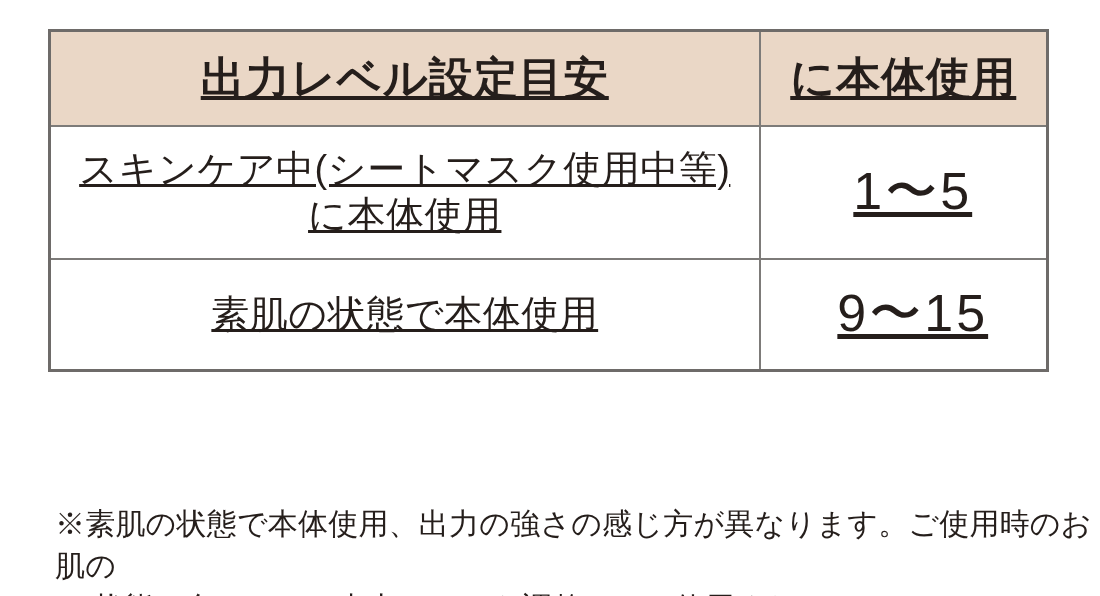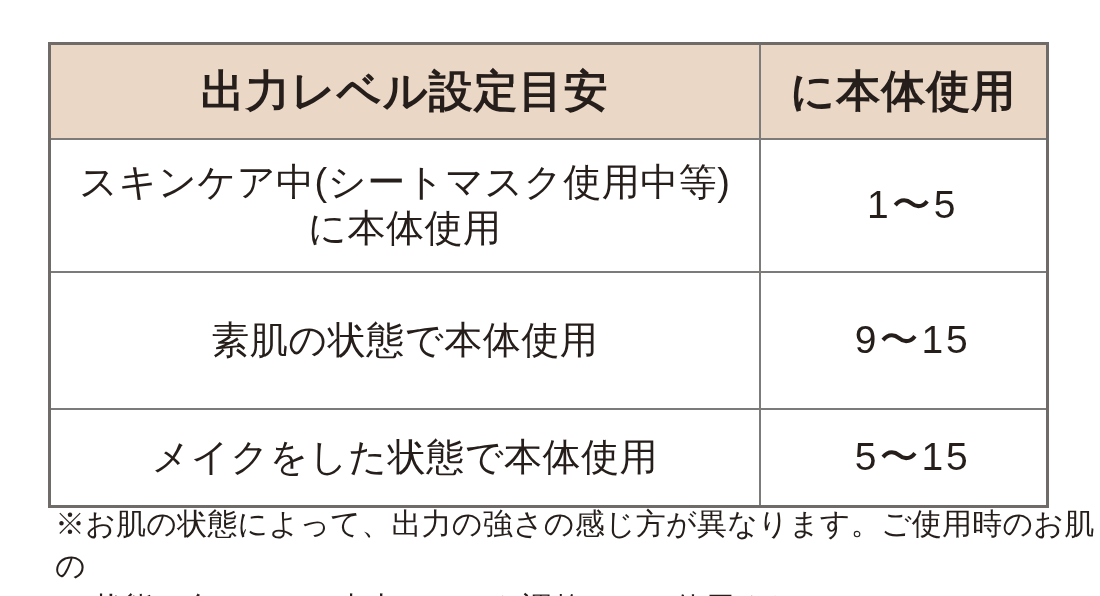--- a/index.html
+++ b/index.html
@@ -18,53 +18,54 @@
   .page {
     position: relative;
     width: 1100px;
     height: 596px;
     background: var(--page-bg);
     overflow: hidden;
   }
   table.level-table {
     position: absolute;
     left: 48px;
-    top: 42px;
+    top: 29px;
     width: 998px;
     border-collapse: collapse;
     table-layout: fixed;
     border: 3px solid var(--border-outer);
+    text-decoration: underline;
   }
   .level-table th,
   .level-table td {
     border: 2px solid var(--border);
     text-align: center;
     vertical-align: middle;
     color: var(--text);
   }
   .level-table thead tr { height: 95px; }
   .level-table tbody tr:nth-child(1) { height: 133px; }
-  .level-table tbody tr:nth-child(2) { height: 137px; }
+  .level-table tbody tr:nth-child(2) { height: 112px; }
   .level-table tbody tr:nth-child(3) { height: 98px; }
   .level-table th {
     background: var(--header-bg);
     font-size: 44px;
     font-weight: 700;
     letter-spacing: 1px;
   }
   .level-table td.usage {
     font-size: 38px;
     font-weight: 400;
     line-height: 1.22;
     white-space: pre-line;
     letter-spacing: 0.5px;
     text-align: center;
   }
   .level-table td.level {
-    font-size: 39px;
+    font-size: 52px;
     font-weight: 400;
     letter-spacing: 3px;
     padding-left: 19px;
   }
   .footnote {
     position: absolute;
     left: 55px;
     top: 503px;
     font-size: 30px;
     line-height: 42px;
@@ -92,25 +93,21 @@
     <tbody>
       <tr>
         <td class="usage">スキンケア中(シートマスク使用中等)
 に本体使用</td>
         <td class="level">1〜5</td>
       </tr>
       <tr>
         <td class="usage">素肌の状態で本体使用</td>
         <td class="level">9〜15</td>
       </tr>
-      <tr>
-        <td class="usage">メイクをした状態で本体使用</td>
-        <td class="level">5〜15</td>
-      </tr>
     </tbody>
   </table>
 
   <div class="footnote">
-    <div class="line1">※お肌の状態によって、出力の強さの感じ方が異なります。ご使用時のお肌の</div>
+    <div class="line1">※素肌の状態で本体使用、出力の強さの感じ方が異なります。ご使用時のお肌の</div>
     <div class="line2">状態に合わせて、出力レベルを調整してご使用ください。</div>
   </div>
 
 </div>
 
 </body></html>

